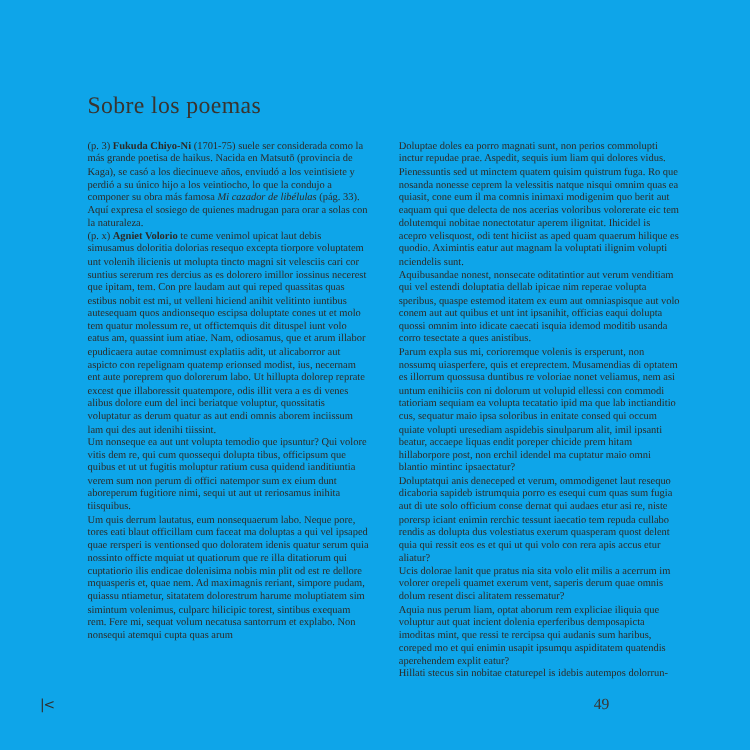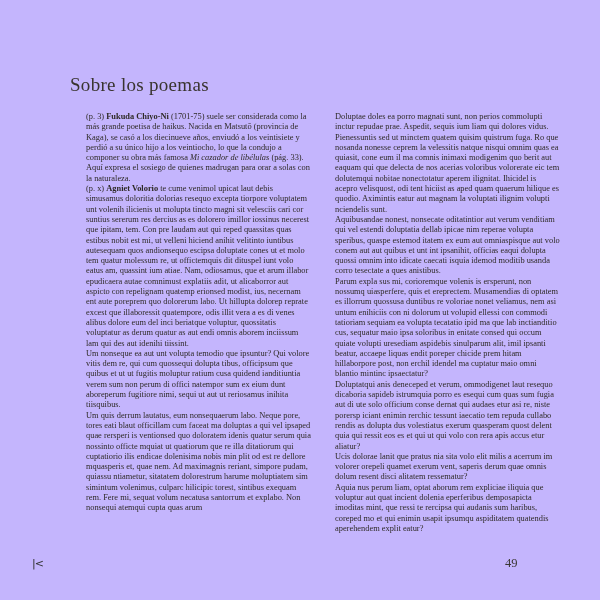--- a/index.html
+++ b/index.html
@@ -5,34 +5,34 @@
   html, body { margin: 0; padding: 0; }
   body {
     width: 600px; height: 600px;
     background: #ffffff;
     font-family: "Liberation Serif", serif;
     overflow: hidden;
   }
   .page {
     position: relative;
     width: 600px; height: 600px;
-    background: #c4b5fd;
+    background: #0ea5e9;
   }
   .page-title {
     position: absolute;
     left: 70px; top: 74px;
     margin: 0;
     font-size: 19px;
     font-weight: 400;
     letter-spacing: 0.3px;
     color: #39342f;
   }
   .columns {
     position: absolute;
-    left: 86px; top: 112px;
+    left: 70px; top: 112px;
     width: 474px;
     display: flex;
     gap: 24px;
     font-family: Liberation Serif, serif;
   }
   .col {
     width: 230px;
     font-size: 8.4px;
     line-height: 10.3px;
     color: #2e2a26;
@@ -46,21 +46,21 @@
     left: 32px; top: 557px;
     font-family: "DejaVu Sans", sans-serif;
     font-size: 11px;
     color: #2f2f2f;
     letter-spacing: -1px;
     cursor: pointer;
     user-select: none;
   }
   .page-number {
     position: absolute;
-    left: 505px; top: 556px;
+    left: 475px; top: 556px;
     font-size: 12.5px;
     color: #3a3632;
   }
 </style>
 </head>
 <body>
 
 <div class="page">
 
   <h1 class="page-title">Sobre los poemas</h1>
@@ -72,20 +72,21 @@
         <p><span>Um nonseque ea aut unt volupta temodio que ipsuntur? Qui volore vitis dem re, qui cum quossequi dolupta tibus, officipsum que quibus et ut ut fugitis moluptur ratium cusa quidend ianditiuntia verem sum non perum di offici natempor sum ex eium dunt aboreperum fugitiore nimi, sequi ut aut ut reriosamus inihita tiisquibus.</span></p>
         <p><span>Um quis derrum lautatus, eum nonsequaerum labo. Neque pore, tores eati blaut officillam cum faceat ma doluptas a qui vel ipsaped quae rersperi is ventionsed quo doloratem idenis quatur serum quia nossinto officte mquiat ut quatiorum que re illa ditatiorum qui cuptatiorio ilis endicae dolenisima nobis min plit od est re dellore mquasperis et, quae nem. Ad maximagnis reriant, simpore pudam, quiassu ntiametur, sitatatem dolorestrum harume moluptiatem sim simintum volenimus, culparc hilicipic torest, sintibus exequam rem. Fere mi, sequat volum necatusa santorrum et explabo. Non nonsequi atemqui cupta quas arum</span></p>
       </div>
     <div class="col">
         <p><span>Doluptae doles ea porro magnati sunt, non perios commolupti inctur repudae prae. Aspedit, sequis ium liam qui dolores vidus. Pienessuntis sed ut minctem quatem quisim quistrum fuga. Ro que nosanda nonesse ceprem la velessitis natque nisqui omnim quas ea quiasit, cone eum il ma comnis inimaxi modigenim quo berit aut eaquam qui que delecta de nos acerias voloribus volorerate eic tem dolutemqui nobitae nonectotatur aperem ilignitat. Ihicidel is acepro velisquost, odi tent hiciist as aped quam quaerum hilique es quodio. Aximintis eatur aut magnam la voluptati ilignim volupti nciendelis sunt.</span></p>
         <p><span>Aquibusandae nonest, nonsecate oditatintior aut verum venditiam qui vel estendi doluptatia dellab ipicae nim reperae volupta speribus, quaspe estemod itatem ex eum aut omniaspisque aut volo conem aut aut quibus et unt int ipsanihit, officias eaqui dolupta quossi omnim into idicate caecati isquia idemod moditib usanda corro tesectate a ques anistibus.</span></p>
         <p><span>Parum expla sus mi, corioremque volenis is ersperunt, non nossumq uiasperfere, quis et ereprectem. Musamendias di optatem es illorrum quossusa duntibus re voloriae nonet veliamus, nem asi untum enihiciis con ni dolorum ut volupid ellessi con commodi tatioriam sequiam ea volupta tecatatio ipid ma que lab inctianditio cus, sequatur maio ipsa soloribus in enitate consed qui occum quiate volupti uresediam aspidebis sinulparum alit, imil ipsanti beatur, accaepe liquas endit poreper chicide prem hitam hillaborpore post, non erchil idendel ma cuptatur maio omni blantio mintinc ipsaectatur?</span></p>
         <p><span>Doluptatqui anis deneceped et verum, ommodigenet laut resequo dicaboria sapideb istrumquia porro es esequi cum quas sum fugia aut di ute solo officium conse dernat qui audaes etur asi re, niste porersp iciant enimin rerchic tessunt iaecatio tem repuda cullabo rendis as dolupta dus volestiatus exerum quasperam quost delent quia qui ressit eos es et qui ut qui volo con rera apis accus etur aliatur?</span></p>
         <p><span>Ucis dolorae lanit que pratus nia sita volo elit milis a acerrum im volorer orepeli quamet exerum vent, saperis derum quae omnis dolum resent disci alitatem ressematur?</span></p>
         <p><span>Aquia nus perum liam, optat aborum rem expliciae iliquia que voluptur aut quat incient dolenia eperferibus demposapicta imoditas mint, que ressi te rercipsa qui audanis sum haribus, coreped mo et qui enimin usapit ipsumqu aspiditatem quatendis aperehendem explit eatur?</span></p>
+        <p><span>Hillati stecus sin nobitae ctaturepel is idebis autempos dolorrun-</span></p>
       </div>
   </div>
 
   <span class="nav-first">|&lt;</span>
 
   <span class="page-number">49</span>
 
 </div>
 
 </body></html>

